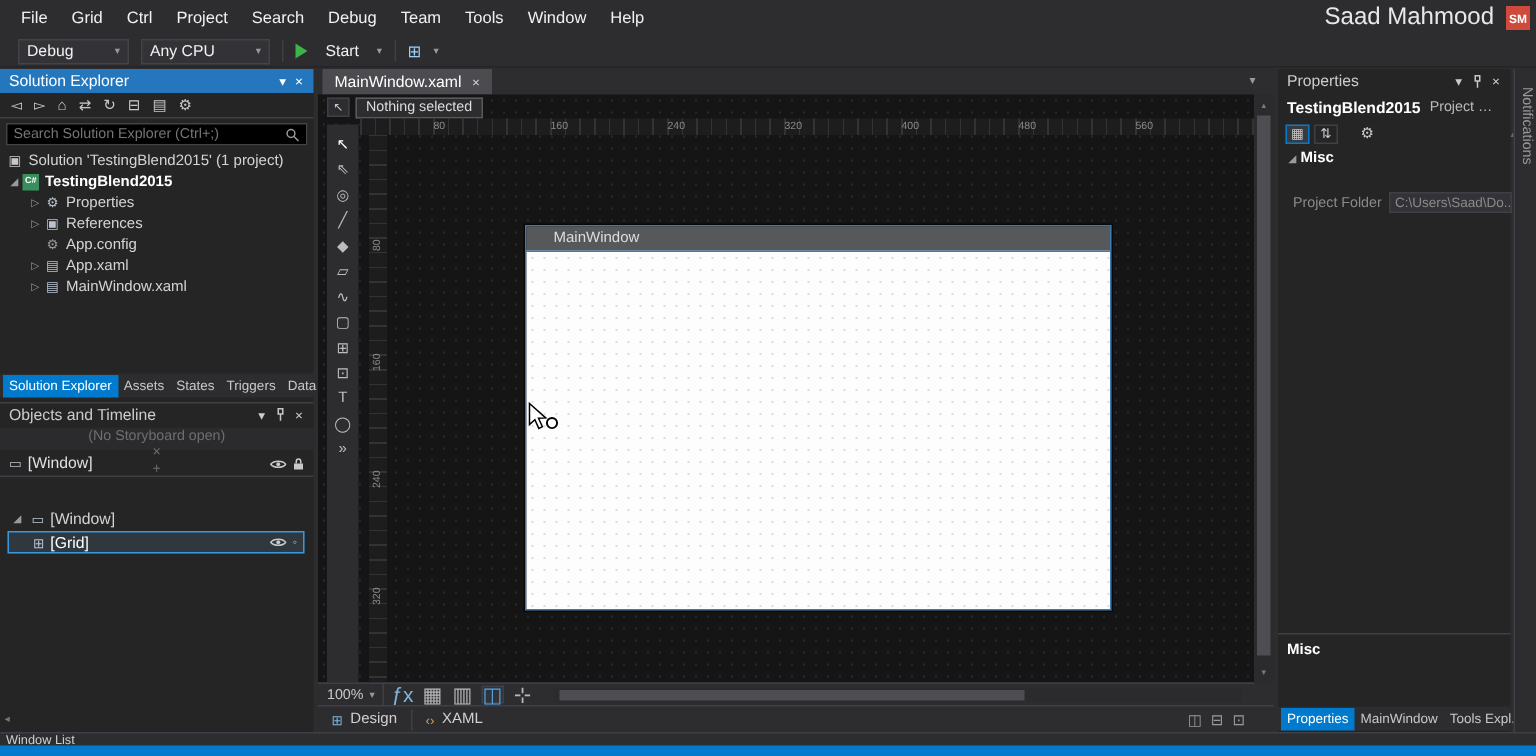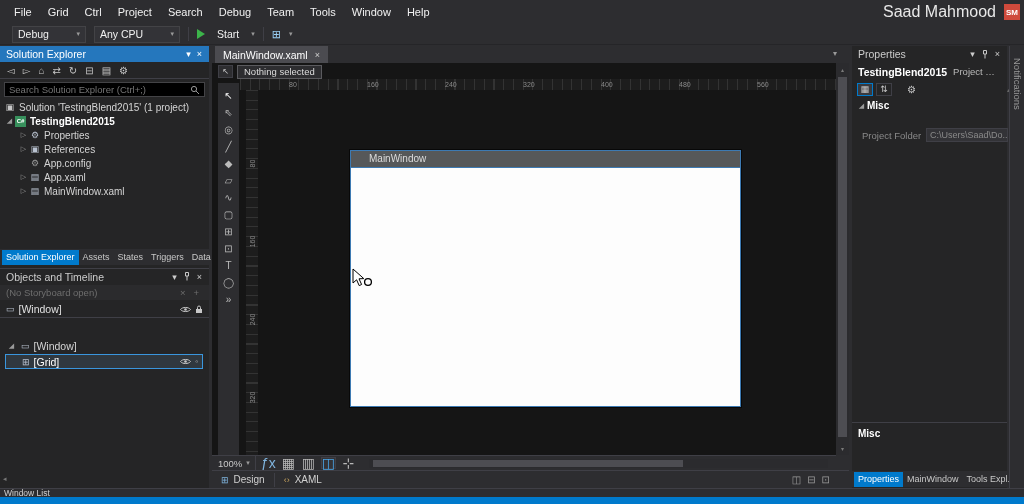--- a/index.html
+++ b/index.html
@@ -33,21 +33,21 @@
   .tree-row{display:flex;align-items:center;height:14px;font-size:10px;color:#d4d4d4;white-space:nowrap;padding-left:4px;overflow:hidden;}
   .tw{width:11px;flex:none;text-align:center;font-size:7px;color:#9a9a9a;}
   .ticon{width:12px;flex:none;text-align:center;font-size:9px;margin-right:3px;color:#b9c2d0;}
   .badge-cs{width:11px;height:11px;background:#37905c;color:#fff;font-size:6px;font-weight:bold;display:flex;align-items:center;justify-content:center;margin-right:4px;flex:none;}
   .bold{font-weight:bold;color:#ffffff;}
   .se-tabs{display:flex;align-items:flex-end;padding-left:2px;font-size:9px;height:16px;box-sizing:border-box;}
   .se-tab{padding:2px 4px 3px;color:#c8c8c8;white-space:nowrap;}
   .se-tab.active{background:#007acc;color:#fff;}
   
   #ot-header{height:16px;color:#cccccc;border-top:1px solid #3f3f46;}
-  #ot-storyboard{display:flex;align-items:center;height:15px;font-size:9.5px;color:#6e6e6e;padding:0 6px;background:#2b2b2d;box-sizing:border-box;}
+  #ot-storyboard{display:flex;align-items:center;height:15px;font-size:9.5px;color:#6e6e6e;padding:0 6px;background:#2b2b2d;box-sizing:border-box;flex-direction:column;}
   #ot-scope{display:flex;align-items:center;height:17px;font-size:10.5px;color:#e0e0e0;padding:0 6px;border-bottom:1px solid #3f3f46;box-sizing:border-box;gap:4px;}
   .ot-row{display:flex;align-items:center;height:15px;font-size:10.5px;color:#d4d4d4;padding-left:6px;gap:4px;}
   #grid-row{background:#30383f;border:1px solid #3a96dd;display:flex;align-items:center;gap:4px;padding:0 4px;font-size:10.5px;color:#fff;box-sizing:border-box;}
   .oticon{font-size:9px;color:#b9c2d0;}
   
   #editor{background:#2d2d30;}
   .doc-tab{position:absolute;left:3px;top:0;height:17px;background:#4b4b50;display:flex;align-items:center;gap:7px;padding:0 8px;font-size:10.5px;color:#ffffff;}
   .doc-close{font-size:9px;color:#d0d0d0;}
   #artboard{background-color:#151515;background-image:radial-gradient(circle,#2a2a2a 0.6px,transparent 0.7px);background-size:8px 8px;overflow:hidden;}
   #crumb-iconbox{background:#2d2d30;border:1px solid #3f3f46;display:flex;align-items:center;justify-content:center;font-size:8px;color:#c8c8c8;box-sizing:border-box;}

